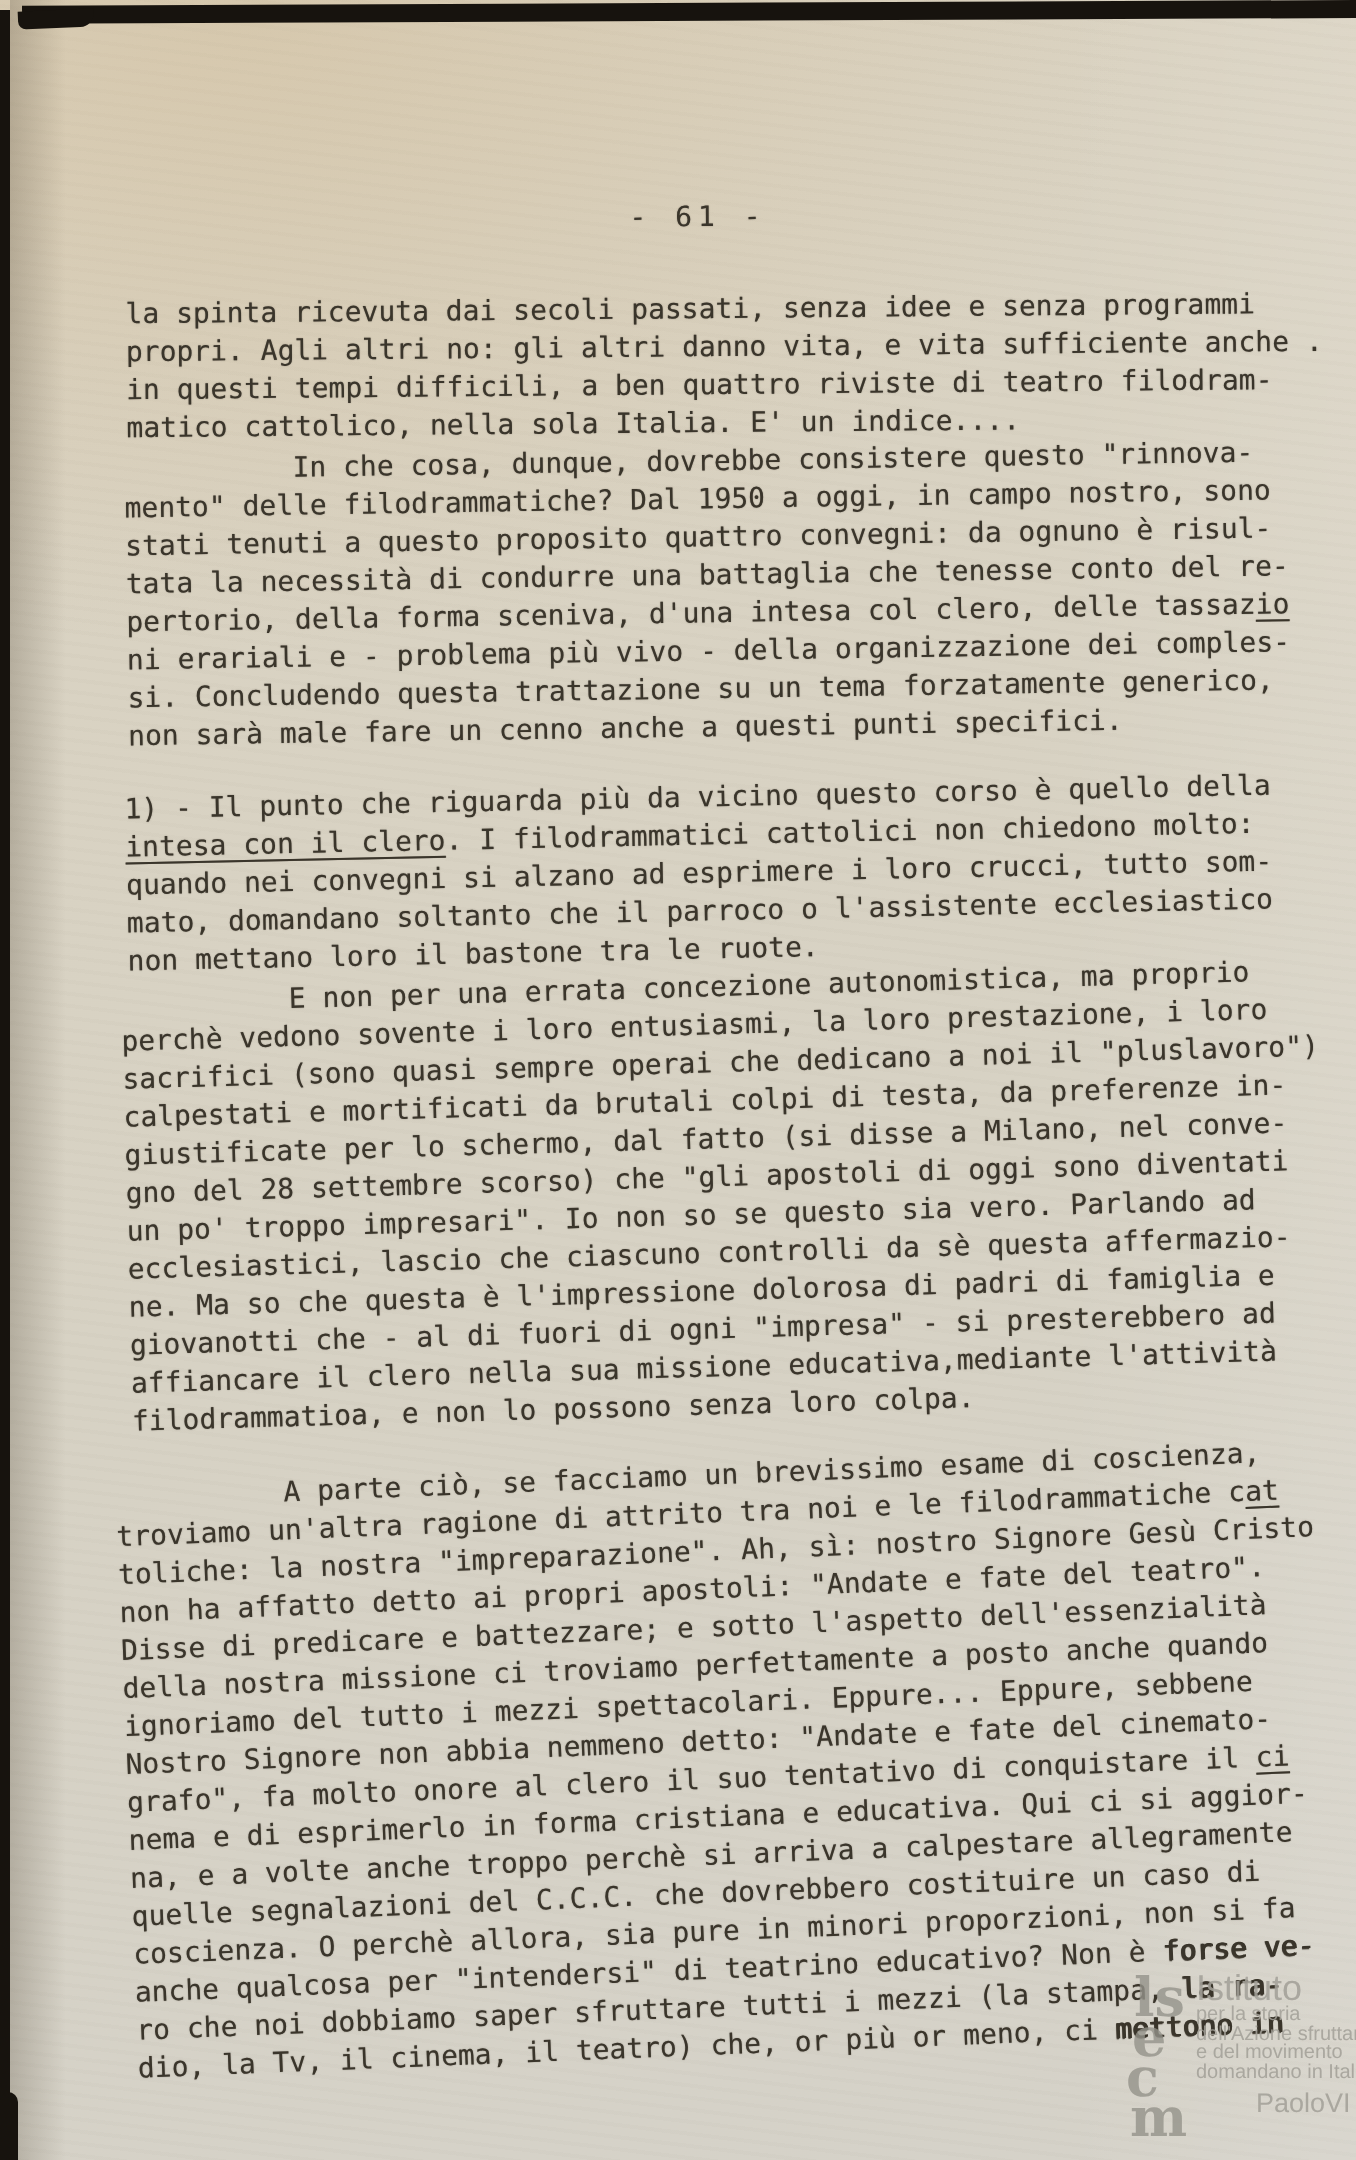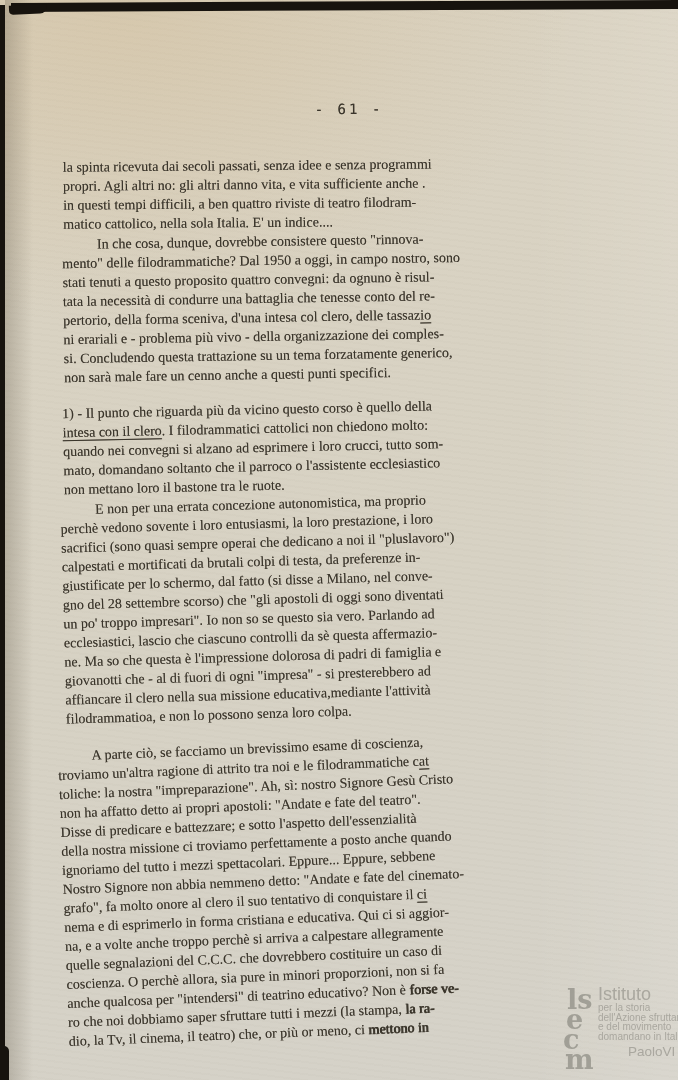--- a/index.html
+++ b/index.html
@@ -19,21 +19,21 @@
   .bar-left{position:absolute;top:5px;bottom:0;left:0;width:5px;background:#17130e;}
   .bar-left-foot{position:absolute;bottom:0;left:0;width:9px;height:34px;background:#17130e;
     border-radius:0 5px 0 0;}
   .gutter{position:absolute;left:5px;top:0;bottom:0;width:28px;
     background:linear-gradient(to right, rgba(80,70,54,0.26), rgba(80,70,54,0));}
   .content{position:absolute;left:63px;top:0;width:580px;color:#3a352b;
     font-size:14px;line-height:19px;
     text-shadow:0 0 0.6px rgba(52,46,36,0.55);}
   .page-number{position:absolute;top:100px;left:0;width:572px;text-align:center;
     letter-spacing:3px;transform:rotate(-0.4deg);}
-  .body-text{position:absolute;top:156px;left:0;font-family:Liberation Serif, serif;}
+  .body-text{position:absolute;top:146px;left:0;}
   .para{white-space:pre;transform-origin:50% 50%;}
   .para.gap{margin-top:16px;}
   .line{height:19px;}
   .seg-u{text-decoration:underline;text-underline-offset:3px;text-decoration-thickness:1px;}
   .seg-b{text-shadow:0.7px 0 0 currentColor, 0 0.5px 0.4px rgba(40,34,24,0.8);}
   .watermark{position:absolute;left:563px;top:986px;width:120px;height:94px;
     pointer-events:none;}
   .wm-logo{position:absolute;left:0;top:4px;width:34px;
     font-family:"DejaVu Serif", serif;font-weight:bold;
     color:rgba(148,146,138,0.80);}

